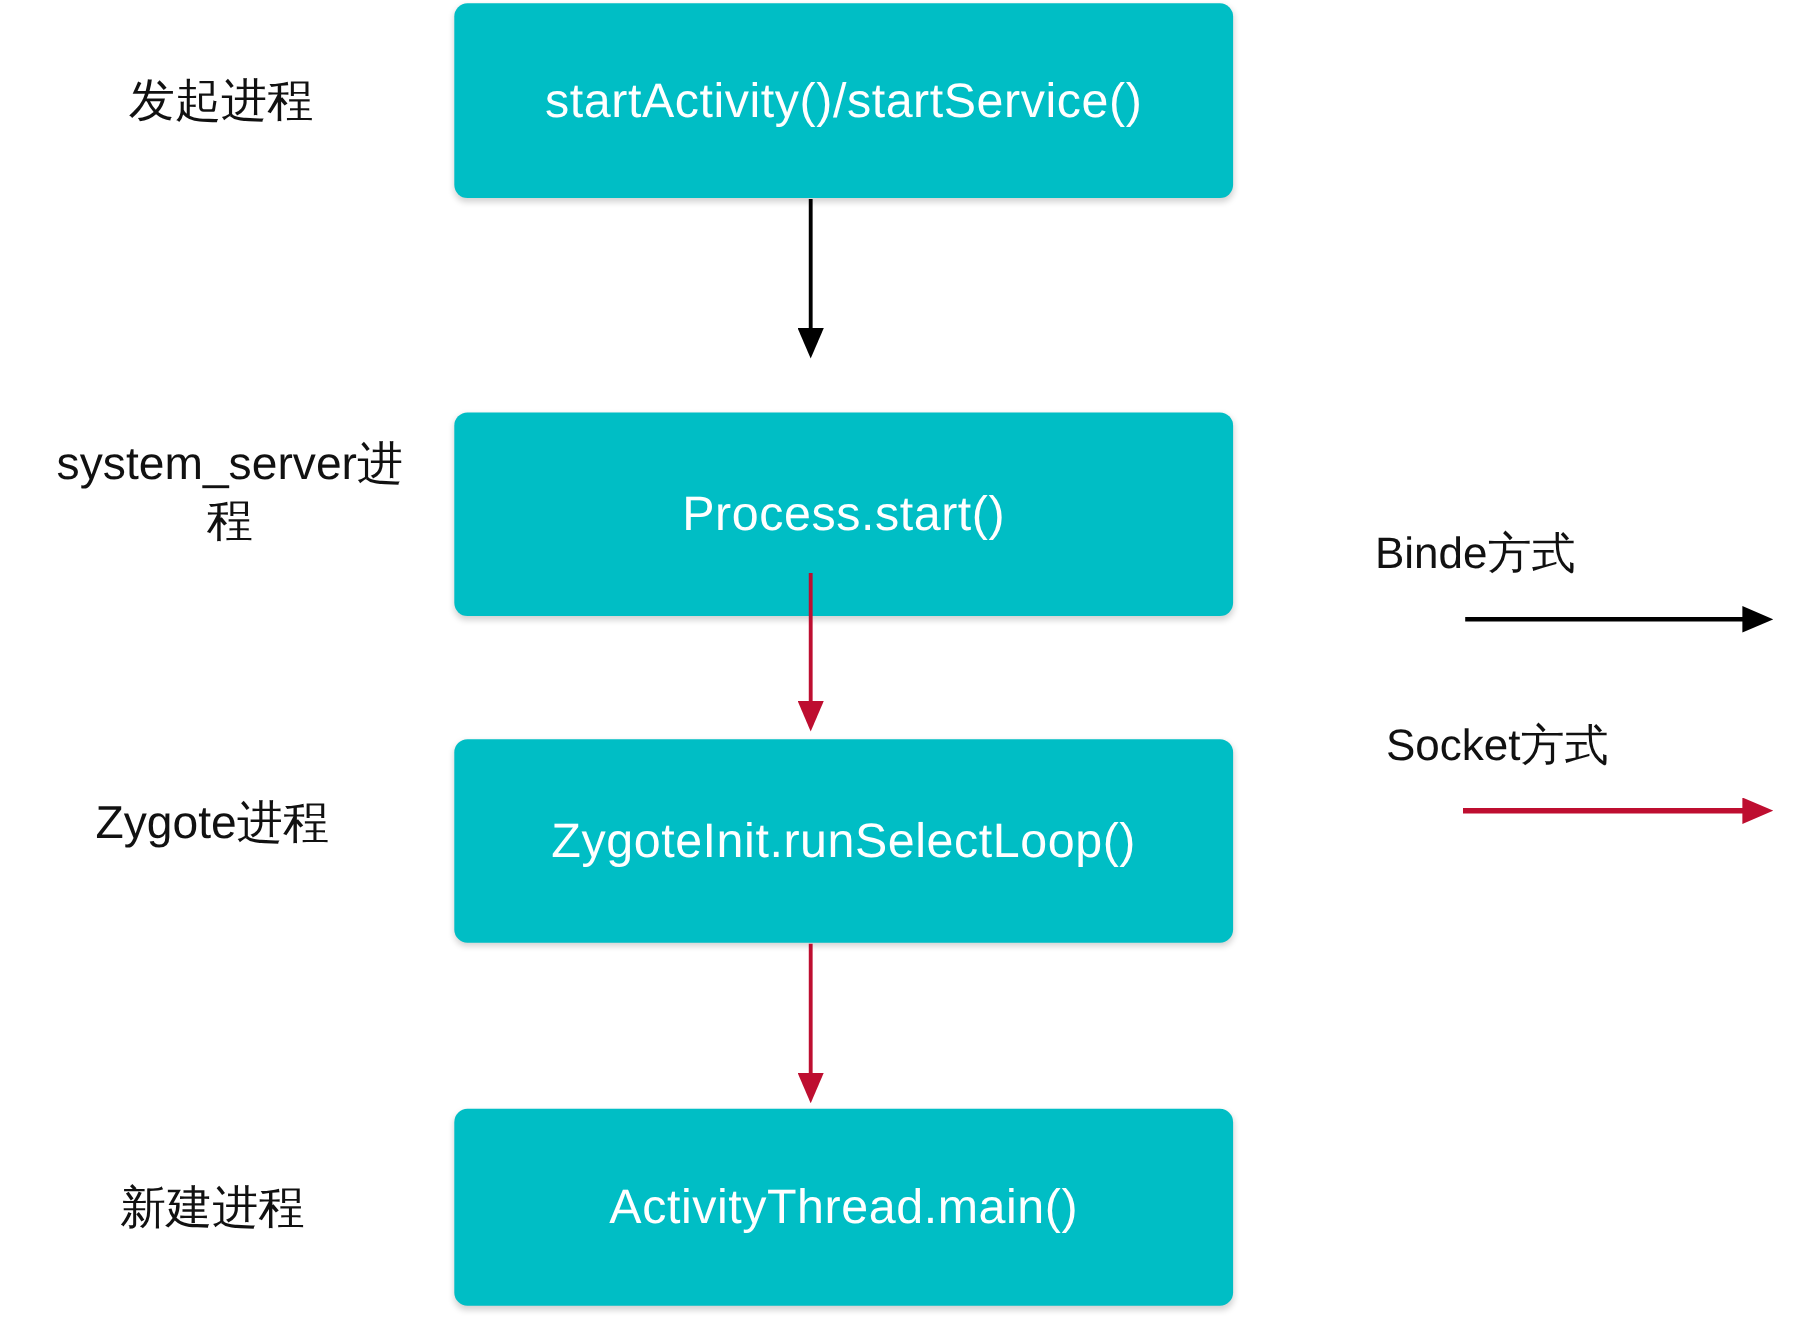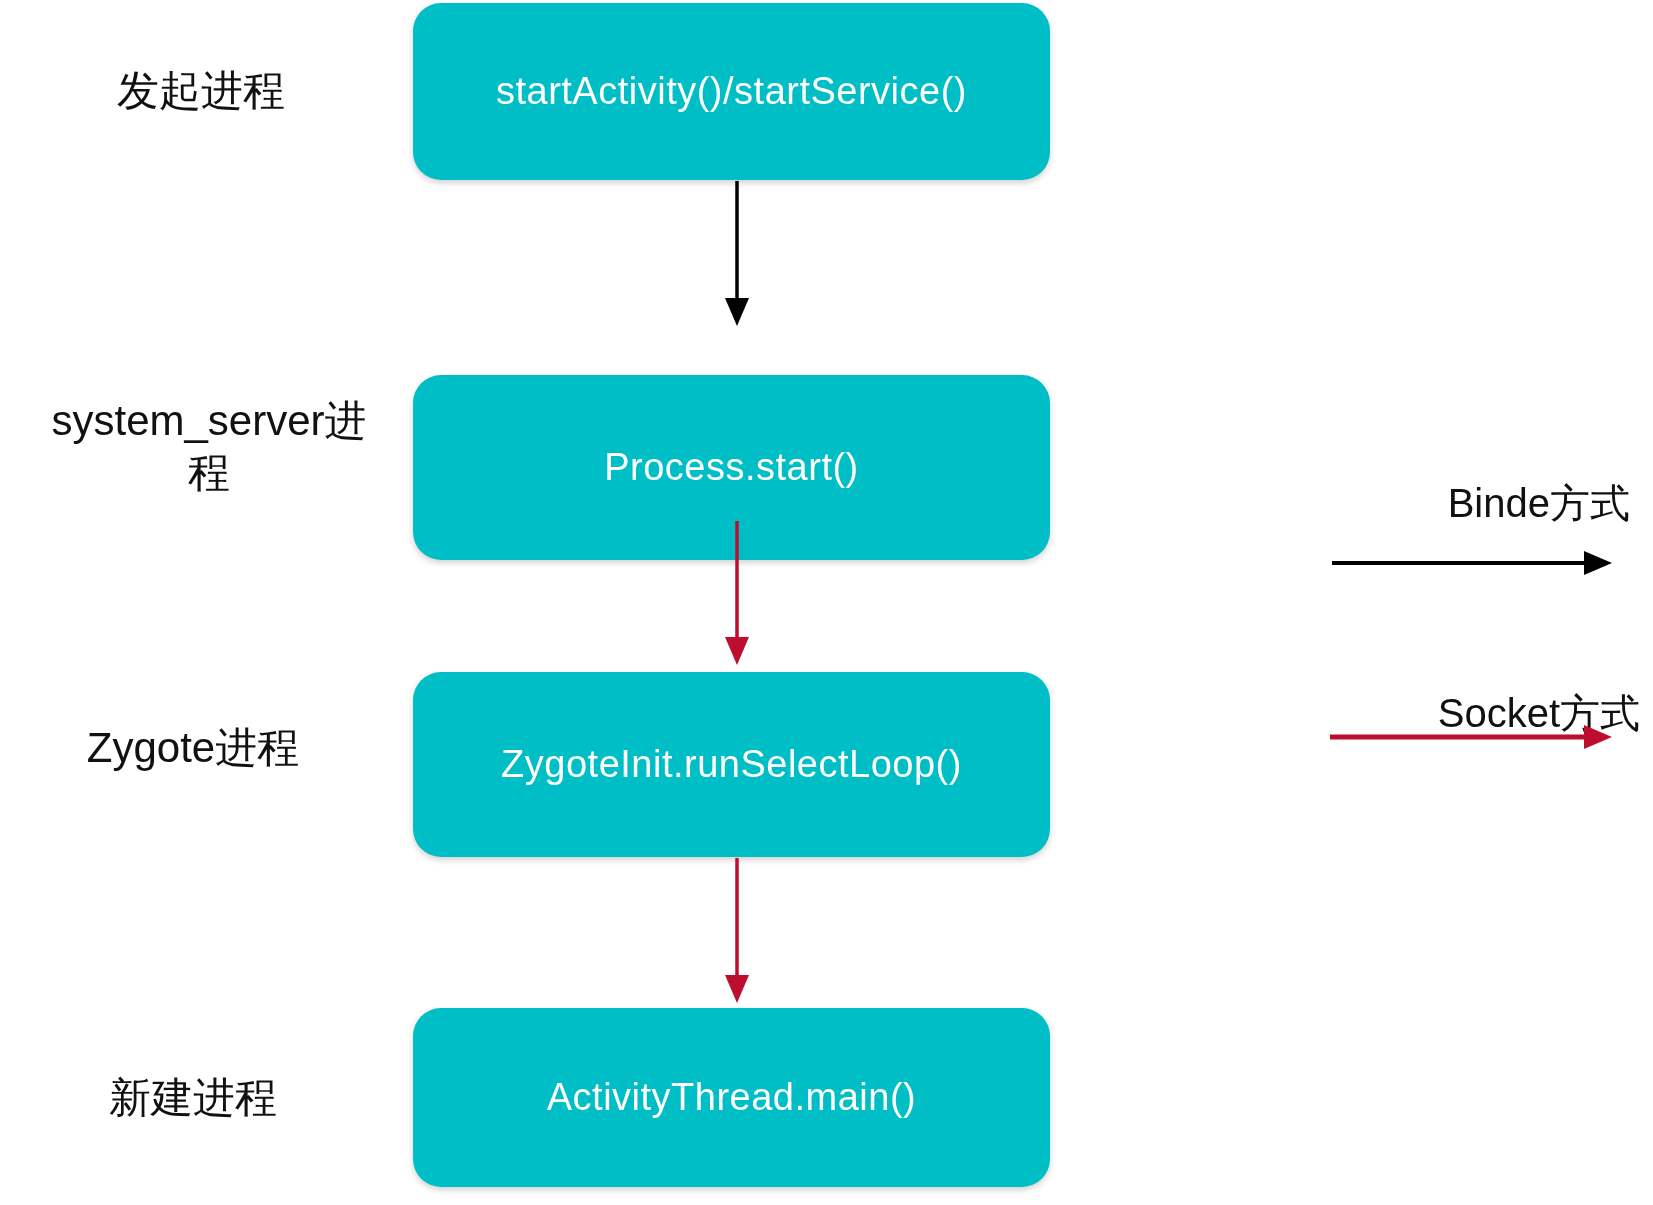--- a/index.html
+++ b/index.html
@@ -13,25 +13,25 @@
   html,body{background:#ffffff;}
   body{font-family:"Liberation Sans","DejaVu Sans",sans-serif;}
   #canvas{
     position:relative;
     width:1653px;height:1205px;
     background:#ffffff;
     overflow:hidden;
   }
   .flow-node{
     position:absolute;
-    left:413px;width:637px;
+    left:413px;width:708px;
     background:var(--box-fill);
-    border-radius:28px;
+    border-radius:12px;
     color:var(--box-text);
-    font-size:38px;
+    font-size:44px;
     display:flex;align-items:center;justify-content:center;
     box-shadow:0 3px 6px rgba(0,0,0,0.18);
     letter-spacing:0.5px;
   }
   .node-1{top:3px;height:177px;}
   .node-2{top:335px;height:185px;margin-top:40px;}
   .node-3{top:672px;height:185px;}
   .node-4{top:1008px;height:179px;}
   .proc-label{
     position:absolute;
@@ -41,27 +41,27 @@
     font-size:42px;
     line-height:52px;
   }
   .plabel-1{top:65px;padding-left:16px;}
   .plabel-2{top:395px;padding-left:32px;}
   .plabel-3{top:722px;}
   .plabel-4{top:1072px;}
   .legend-label{
     position:absolute;
     width:380px;
-    text-align:right;
+    text-align:left;
     color:var(--label-text);
     font-size:40px;
     line-height:50px;
   }
   .legend-binder{left:1250px;top:478px;}
-  .legend-socket{left:1260px;top:688px;}
+  .legend-socket{left:1260px;top:653px;}
   #arrow-layer{
     position:absolute;left:0;top:0;
     width:1653px;height:1205px;
     pointer-events:none;
   }
   .binder-line{stroke:var(--binder-arrow);}
   .socket-line{stroke:var(--socket-arrow);}
 </style>
 </head>
 <body>

